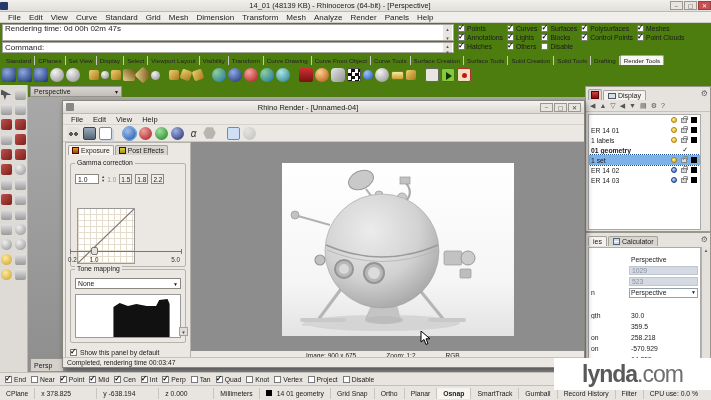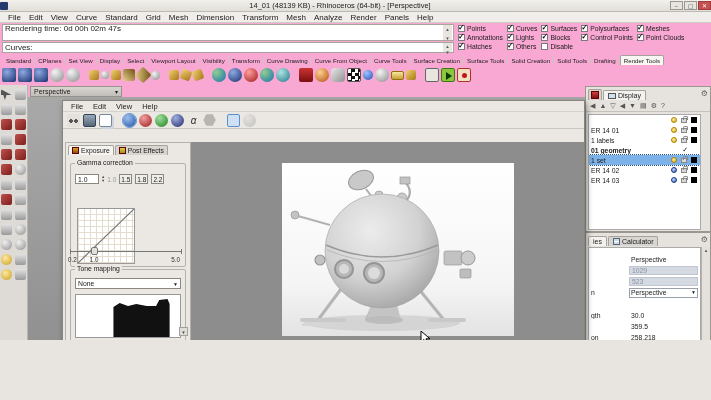--- a/index.html
+++ b/index.html
@@ -1,18 +1,18 @@
 <!DOCTYPE html>
 <html><head>
 <meta charset="utf-8">
 <style>
 *{margin:0;padding:0;box-sizing:border-box}
 html,body{width:711px;height:400px;overflow:hidden}
 body{font-family:"Liberation Sans",sans-serif;font-size:8px;color:#1a1a1a;background:#e8e5e0}
-#app{position:relative;width:711px;height:340px;background:#f9a8d4;overflow:hidden}
+#app{position:relative;width:711px;height:400px;background:#4d7c0f;overflow:hidden}
 .abs{position:absolute}
 .nw{white-space:nowrap}
 
 .cb{display:inline-block;width:7px;height:7px;border:1px solid #7a7a7a;background:#fff;position:relative;flex:0 0 auto}
 .cb.on::after{content:"✓";position:absolute;left:-1px;top:-3px;font-size:8px;color:#111;font-weight:bold}
 
 #titlebar{left:0;top:0;width:711px;height:12px;background:linear-gradient(#f2f0ec,#e2dfda);border-bottom:1px solid #bdbab4;display:flex;align-items:center}
 .winbtn{width:13px;height:9px;border:1px solid #9a978f;background:#e8e5e0;margin-left:1px;display:flex;align-items:center;justify-content:center;font-size:6px;color:#444}
 .winbtn.close{background:#c75050;border-color:#a23)…;color:#fff}
 .winbtn.close{background:#c75050;border-color:#a23c3c;color:#fff}
@@ -185,21 +185,21 @@
 
   <div id="cmdhist" class="abs">
     <div class="nw">Rendering time: 0d 00h 02m 47s</div>
     <div class="scrollarrows">
       <span>▴</span>
       <span>▾</span>
     </div>
   </div>
 
   <div id="cmdline" class="abs">
-    <span>Curves:</span>
+    <span>Command:</span>
     <div class="scrollarrows">
       <span>▴</span>
       <span>▾</span>
     </div>
   </div>
 
   <div id="filters" class="abs">
     <div class="col">
       <label class="row">
           <span class="cb on"></span>
@@ -477,20 +477,27 @@
           <span class="pv">64.859</span>
       </div>
     </div>
     <div class="vsb">
       <span>▴</span>
       <span>▾</span>
     </div>
   </div>
 
   <div id="rdialog" class="abs">
+    <div id="rtitle">
+      <span class="appicon" style="background:#888"></span>
+      <span style="flex:1;text-align:center;font-size:7.5px">Rhino Render - [Unnamed-04]</span>
+      <span class="winbtn">–</span>
+      <span class="winbtn">▢</span>
+      <span class="winbtn">✕</span>
+    </div>
     <div id="rmenu">
       <span>File</span>
       <span>Edit</span>
       <span>View</span>
       <span>Help</span>
     </div>
     <div id="rtools">
       <span class="rti bino"></span>
       <span class="rti flop"></span>
       <span class="rti copy"></span>
@@ -706,15 +713,16 @@
   </div>
 
   <div id="cursor" class="abs">
     <svg width="11" height="15" viewBox="0 0 11 15">
       <polygon points="1,0 1,11 4,8.5 6,13.5 8,12.5 6,7.8 10,7.8" fill="#fff" stroke="#000" stroke-width="1"></polygon>
     </svg>
   </div>
 
   <div id="lynda" class="abs">
     <span>lynda</span>
+      <span class="lite">.com</span>
   </div>
 
 </div>
 
 </body></html>

